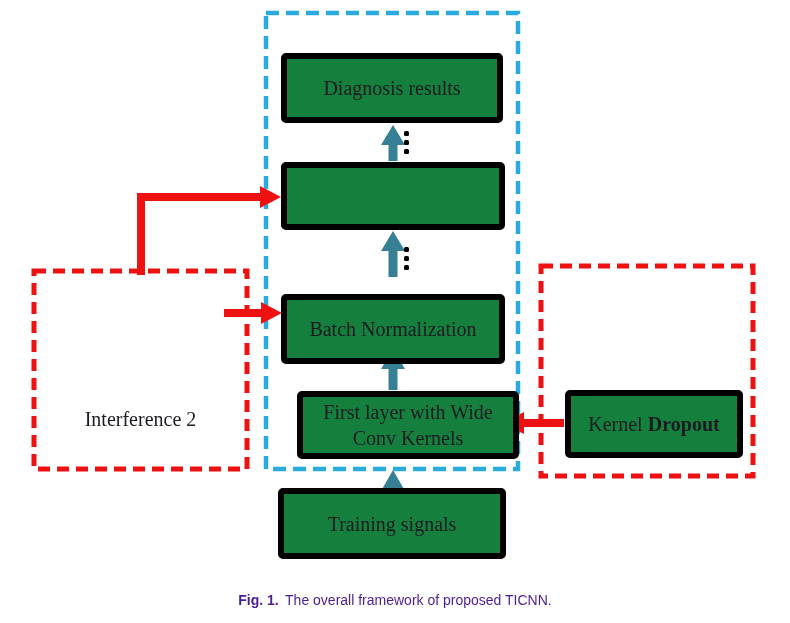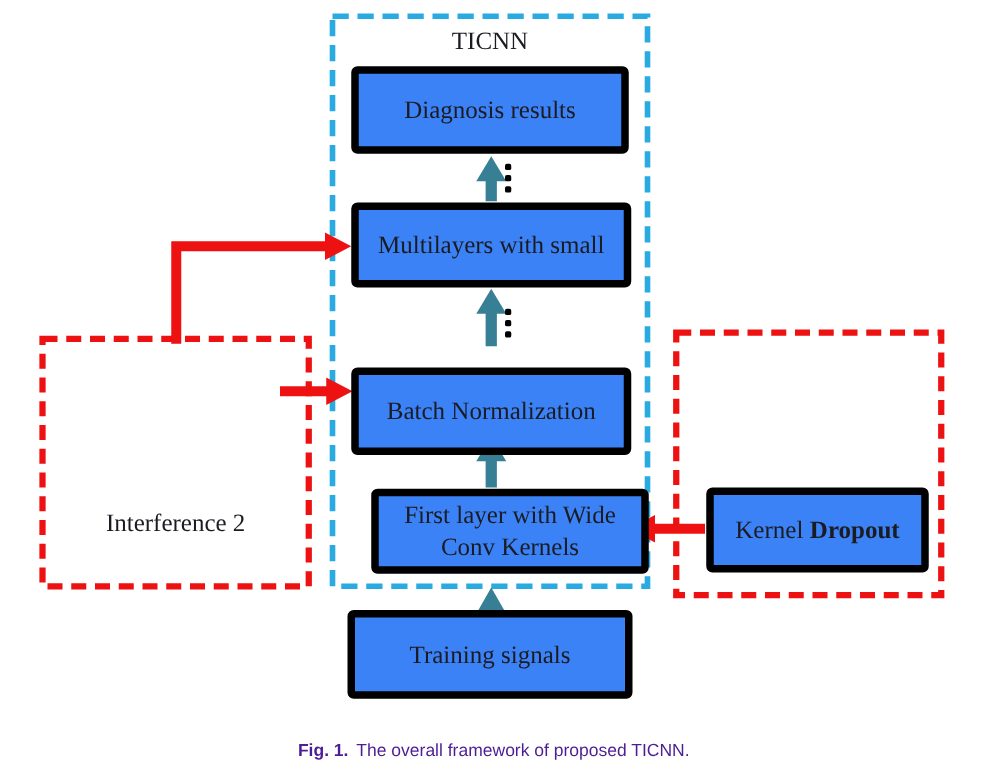--- a/index.html
+++ b/index.html
@@ -13,21 +13,21 @@
     overflow: hidden;
   }
   .layer {
     position: absolute;
     left: 0; top: 0;
     width: 790px; height: 623px;
   }
   .node {
     position: absolute;
     box-sizing: border-box;
-    background: #3b82f6;
+    background: #15803d;
     border: 6px solid #000000;
     border-radius: 5px;
     display: flex;
     flex-direction: column;
     align-items: center;
     justify-content: center;
     text-align: center;
     font-size: 20px;
     line-height: 26px;
   }
@@ -108,29 +108,27 @@
     <g>
       <line x1="224" y1="313" x2="262" y2="313" stroke="#ee1111" stroke-width="8"></line>
       <polygon points="282,313 261,302 261,324" fill="#ee1111"></polygon>
     </g>
     <g>
       <line x1="564" y1="423" x2="523" y2="423" stroke="#ee1111" stroke-width="8"></line>
       <polygon points="503,423 524,412 524,434" fill="#ee1111"></polygon>
     </g>
   </svg>
 
-  <div class="region-label" id="ticnn-title">TICNN</div>
   <div class="region-label" id="label-interference2">Interference 2</div>
 
   <div class="node" id="node-diagnosis">
     <span>Diagnosis results</span>
   </div>
 
   <div class="node" id="node-multilayers">
-    <span>Multilayers with small</span>
   </div>
 
   <div class="node" id="node-batchnorm">
     <span>Batch Normalization</span>
   </div>
 
   <div class="node" id="node-firstlayer">
     <span>First layer with Wide</span>
     <span>Conv Kernels</span>
   </div>

